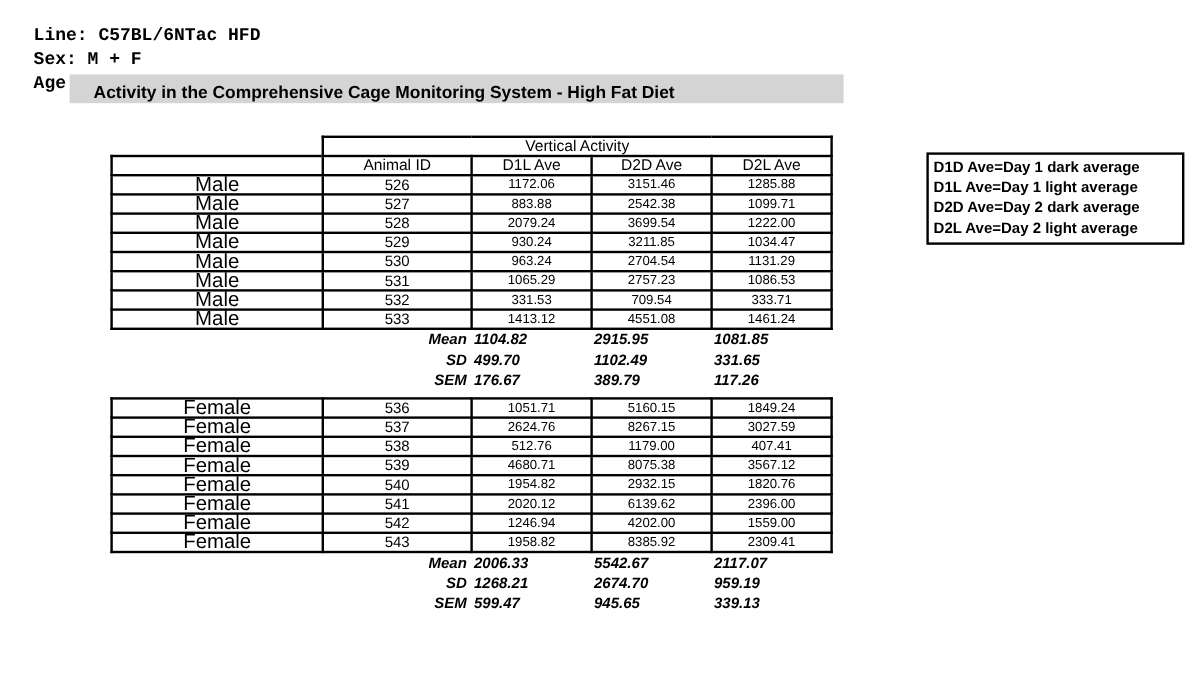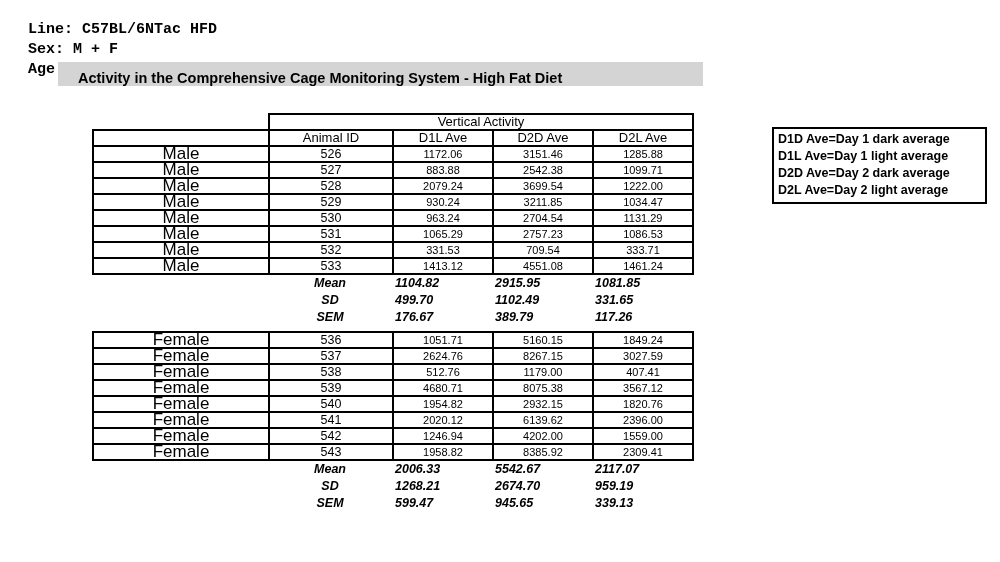--- a/index.html
+++ b/index.html
@@ -121,21 +121,21 @@
     height: 17px;
     padding: 0 3px;
     text-align: left;
     vertical-align: middle;
     font-style: italic;
     font-weight: bold;
     font-size: 12.5px;
     line-height: 15px;
   }
   table.stats td.lbl {
-    text-align: center;
+    text-align: right;
     font-style: italic;
   }
   .spacer-6 { height: 5px; }
 
   
   #legend-box {
     position: absolute;
     left: 772px;
     top: 127px;
     width: 215px;

